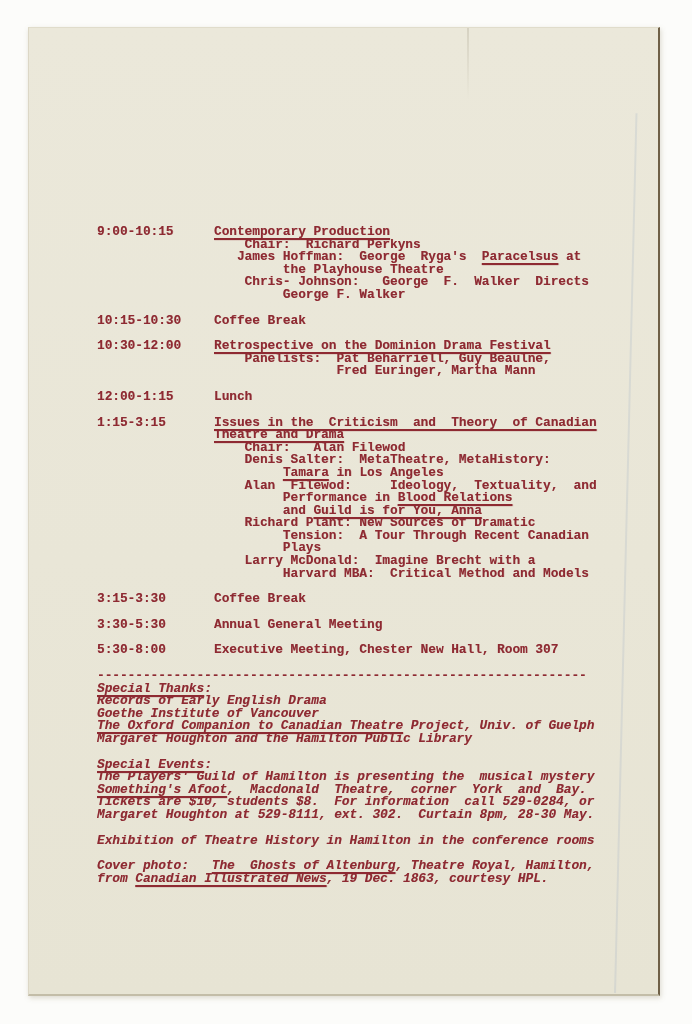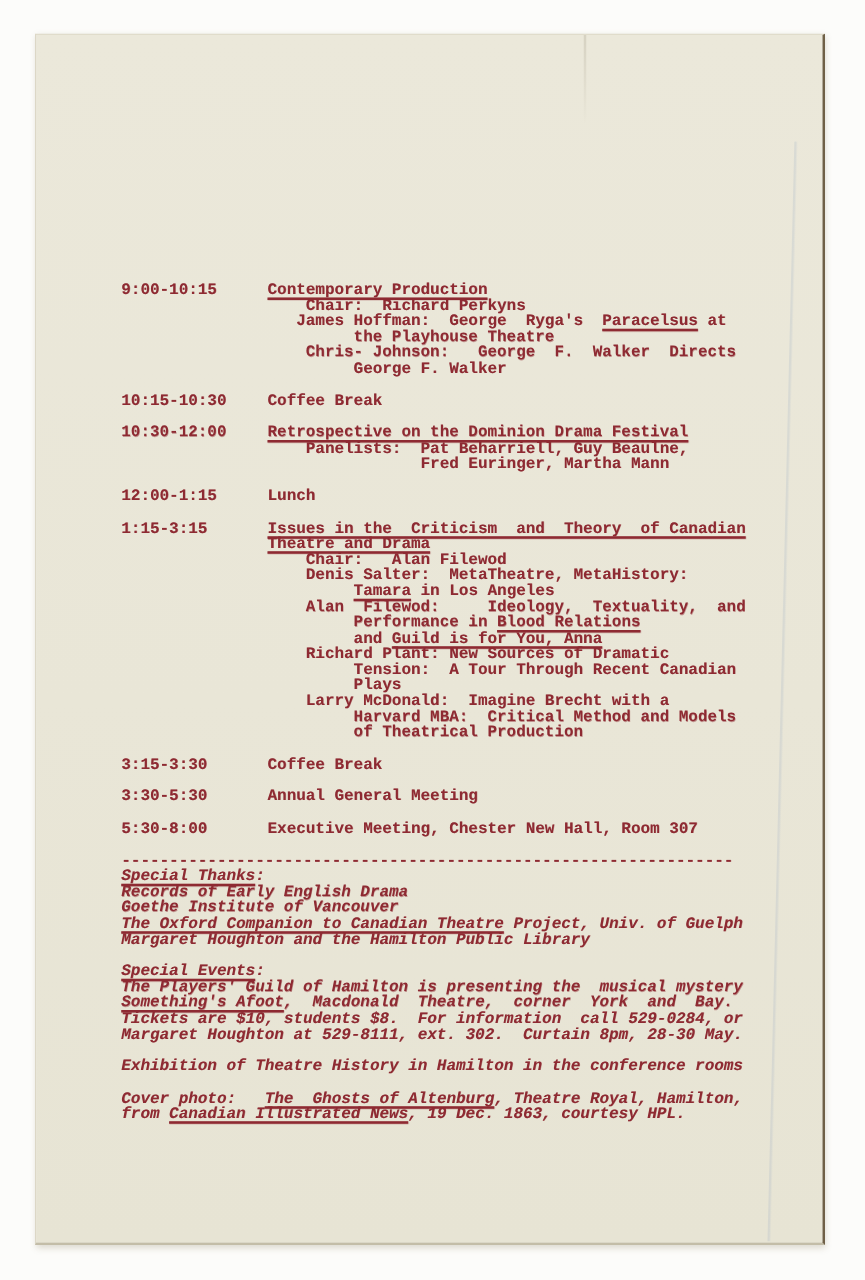--- a/index.html
+++ b/index.html
@@ -92,21 +92,20 @@
             <div class="ln"><span class="">    Denis Salter:  MetaTheatre, MetaHistory:</span></div>
             <div class="ln"><span class="">         </span><span class="u">Tamara</span><span class=""> in Los Angeles</span></div>
             <div class="ln"><span class="">    Alan  Filewod:     Ideology,  Textuality,  and</span></div>
             <div class="ln"><span class="">         Performance in </span><span class="u">Blood Relations</span></div>
             <div class="ln"><span class="">         and </span><span class="u">Guild is for You, Anna</span></div>
             <div class="ln"><span class="">    Richard Plant: New Sources of Dramatic</span></div>
             <div class="ln"><span class="">         Tension:  A Tour Through Recent Canadian</span></div>
             <div class="ln"><span class="">         Plays</span></div>
             <div class="ln"><span class="">    Larry McDonald:  Imagine Brecht with a</span></div>
             <div class="ln"><span class="">         Harvard MBA:  Critical Method and Models</span></div>
-            <div class="ln"><span class="">         of Theatrical Production</span></div>
           </div>
         </div>
         <div class="row">
           <div class="time">3:15-3:30</div>
           <div class="body">
             <div class="ln"><span class="">Coffee Break</span></div>
           </div>
         </div>
         <div class="row">
           <div class="time">3:30-5:30</div>

